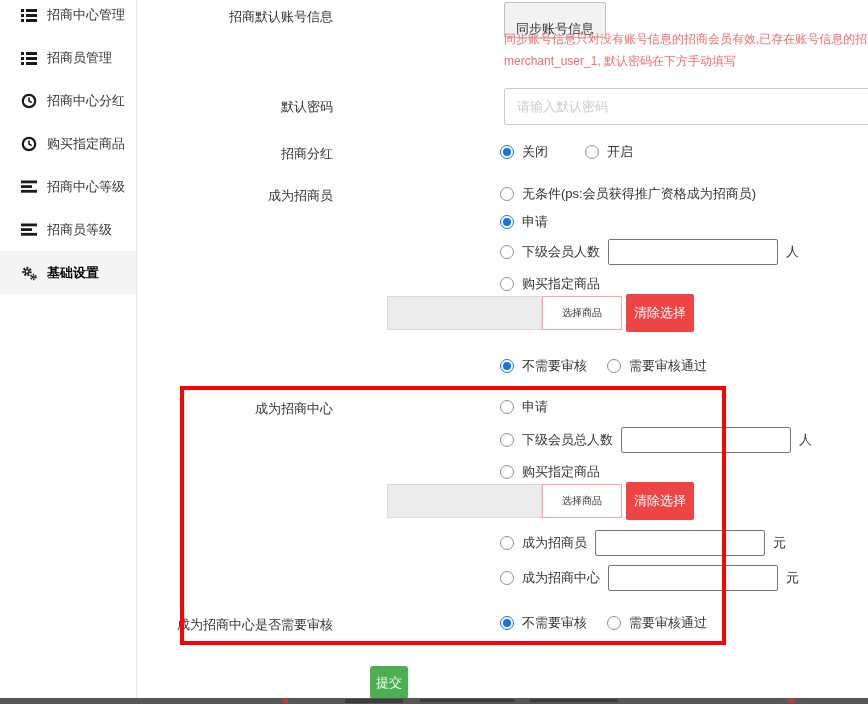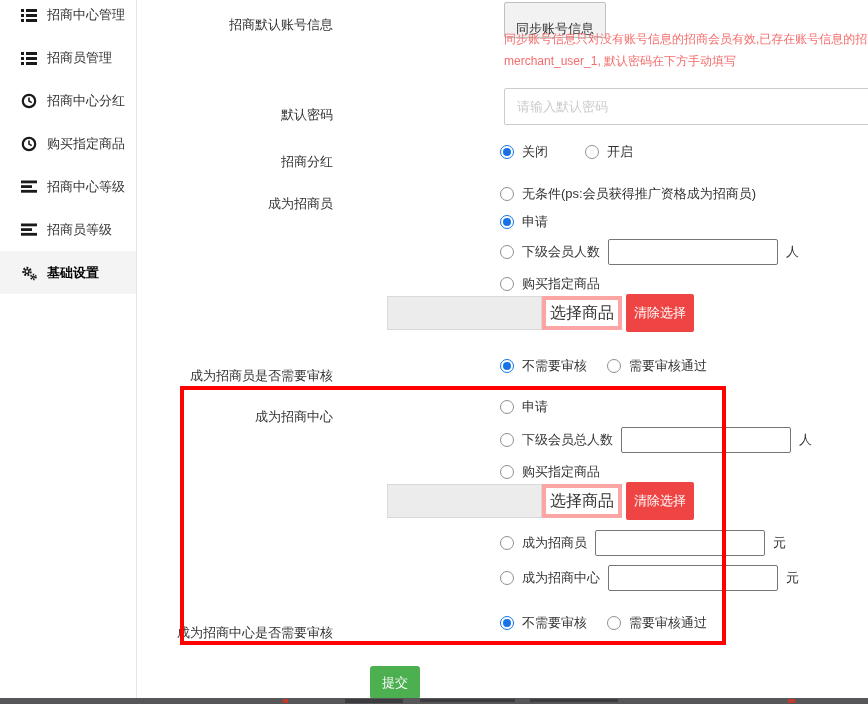--- a/index.html
+++ b/index.html
@@ -12,21 +12,21 @@
     background:#fff; border-right:1px solid #e7e7e7; }
   .side-items { position:relative; top:-7px; }
   .side-item { height:43px; display:flex; align-items:center; padding-left:21px;
     gap:10px; font-size:13px; color:#333; cursor:pointer; white-space:nowrap; }
   .side-item.active { background:#f4f4f4; font-weight:bold; color:#000; }
   .side-icon { width:16px; height:16px; flex:0 0 16px; display:inline-flex; }
   .side-icon svg { width:16px; height:16px; }
 
   
   .content { position:absolute; left:137px; top:0; right:0; bottom:0; }
-  .lbl { position:absolute; right:535px; font-size:13px; color:#333; white-space:nowrap;margin-top:8px; }
+  .lbl { position:absolute; right:535px; font-size:13px; color:#333; white-space:nowrap; }
   .sync-btn { position:absolute; left:367px; top:2px; height:26px; padding:17px 11px;
     font-size:13px; color:#333; background:#f2f2f2; border:1px solid #bfbfbf;
     border-radius:2px; cursor:pointer; font-family:inherit; }
   .hint { position:absolute; left:367px; width:501px; font-size:12px; color:#f56c6c;
     white-space:nowrap; overflow:hidden; line-height:16px; }
   .pwd-input { position:absolute; left:367px; top:88px; width:555px; height:37px;
     border:1px solid #ccc; border-radius:2px; padding:0 12px; font-size:13px;
     color:#666; font-family:inherit; outline:none; }
   .pwd-input::placeholder { color:#ccc; }
 
@@ -38,29 +38,29 @@
   .radio.checked::after { content:''; position:absolute; left:2px; top:2px;
     width:8px; height:8px; border-radius:50%; background:#1673e6; }
   .num-input { width:170px; height:26px; border:1px solid #767676; border-radius:2px;
     padding:0 6px; font-size:13px; font-family:inherit; outline:none; }
   .unit { font-size:13px; color:#333; }
 
   .picker-input { position:absolute; width:155px; height:34px; background:#ececec;
     border:1px solid #d9d9d9; padding:0 8px; font-size:13px; font-family:inherit;
     outline:none; color:#666; }
   .choose-btn { position:absolute; width:80px; height:34px; background:#fff;
-    border:4px solid #fca5a5; font-size:16px; color:#333; cursor:pointer; font-family:inherit; }
+    border:1px solid #fca5a5; font-size:10px; color:#333; cursor:pointer; font-family:inherit; }
   .clear-btn { position:absolute; width:68px; height:38px; background:#ef4444;
     border:none; border-radius:2px; font-size:13px; color:#fff; cursor:pointer;
     font-family:inherit; }
 
   .annotation-box { position:absolute; left:43px; top:386px; width:546px; height:259px;
     border:4px solid #fe0101; pointer-events:none; }
 
-  .submit-btn { position:absolute; left:233px; top:666px; width:50px; height:33px;
+  .submit-btn { position:absolute; left:233px; top:666px; width:38px; height:33px;
     background:#4caf50; color:#fff; border:none; border-radius:3px; font-size:13px;
     cursor:pointer; font-family:inherit; }
 
   
   .bottom-strip { position:absolute; left:0; top:698px; width:868px; height:6px;
     background:#57575a; }
   .strip-mark { position:absolute; background:#3c3c40; }
   .strip-red { position:absolute; background:#c2392e; }
 </style>
 </head>
@@ -201,21 +201,20 @@
       <span class="unit">人</span>
     </div>
     <div class="opt" style="left:363px; top:270px">
       <span class="radio"></span>
       <span>购买指定商品</span>
     </div>
     <input class="picker-input" style="left: 250px; top: 296px;" type="text" readonly="" value="">
     <button class="choose-btn" style="left:405px; top:296px">选择商品</button>
     <button class="clear-btn" style="left:489px; top:294px">清除选择</button>
 
-    <span class="lbl" style="top:359px">成为招商员是否需要审核</span>
     <div class="opt" style="left:363px; top:352px">
       <span class="radio checked"></span>
       <span>不需要审核</span>
     </div>
     <div class="opt" style="left:470px; top:352px">
       <span class="radio"></span>
       <span>需要审核通过</span>
     </div>
 
     <span class="lbl" style="top:400px">成为招商中心</span>

